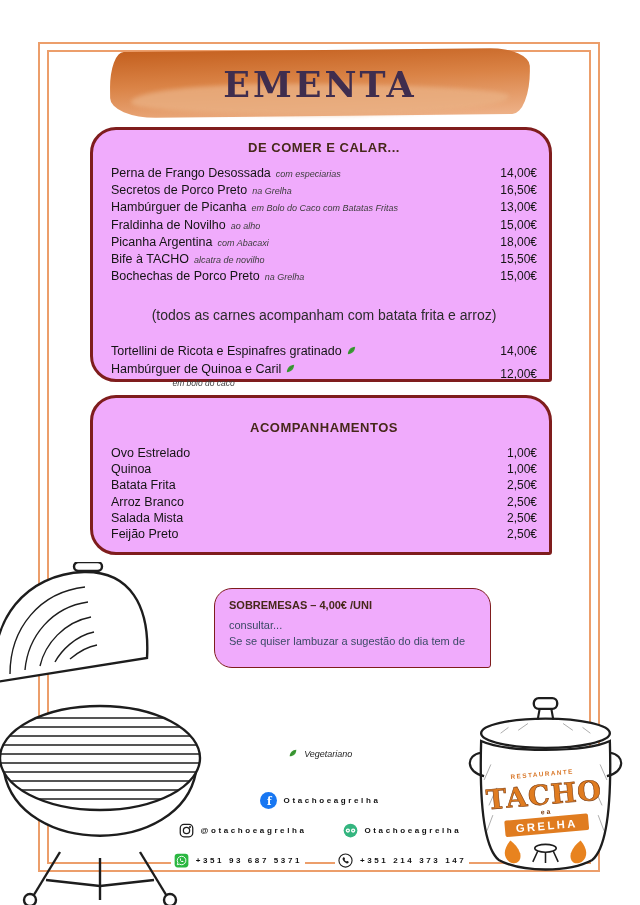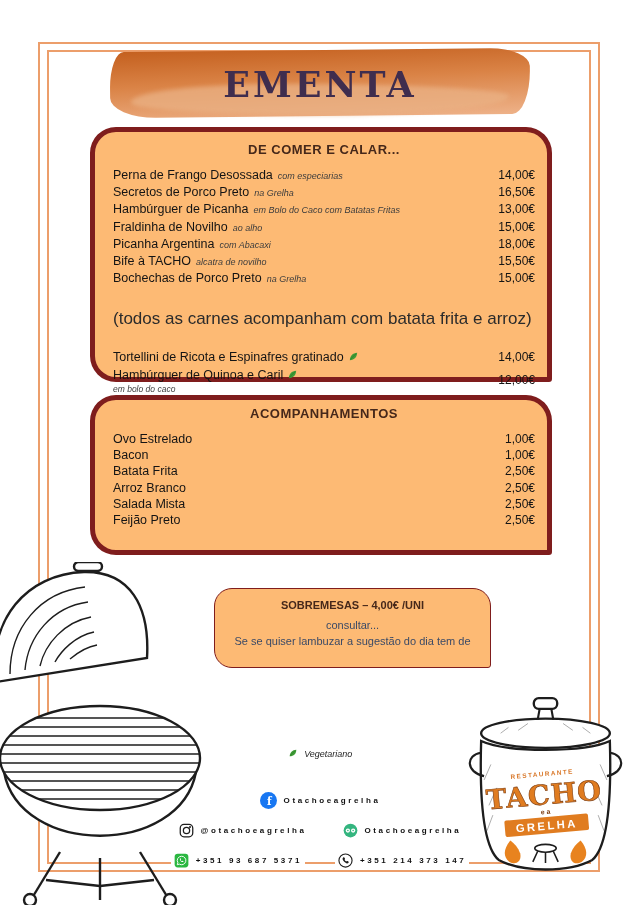--- a/index.html
+++ b/index.html
@@ -16,36 +16,36 @@
   .brush .b1{position:absolute;inset:0;transform:rotate(-.6deg);
       background:linear-gradient(178deg,#c4601f 0%,#da8346 45%,#eeb289 100%);
       border-radius:14px 40px 18px 46px/36px 18px 44px 20px;}
   .brush .b2{position:absolute;left:5%;top:52%;width:90%;height:46%;background:#eab184;
       opacity:.75;border-radius:40% 60% 50% 50%/60% 40% 60% 40%;filter:blur(2px);}
   .title{position:absolute;left:0;right:0;top:60px;margin:4px;text-align:center;z-index:3;
       font-family:"DejaVu Serif",serif;font-weight:bold;font-size:35px;letter-spacing:3px;
       color:#3f2d4e;}
 
   
-  .box{position:absolute;background:#fdba74;border:5px solid #7f1d1d;z-index:2;box-sizing:border-box;}
+  .box{position:absolute;background:#f0abfc;border:3px solid #7f1d1d;z-index:2;box-sizing:border-box;}
   .box-mains{left:90px;top:127px;width:462px;height:255px;border-radius:26px 26px 3px 26px;
       padding:8px 12px 0 18px;}
   .box-sides{left:90px;top:395px;width:462px;height:160px;border-radius:26px 26px 3px 26px;
-      padding:4px 12px 0 18px;}
+      padding:20px 12px 0 18px;}
   .box-desserts{left:214px;top:588px;width:277px;height:80px;border-radius:18px 18px 3px 18px;
-      border-width:1.5px;padding:10px 14px 0;text-align:center;}
+      border-width:1.5px;padding:10px 14px 0;text-align:left;}
 
   .box-heading{margin:2px 0 10px;text-align:center;font-size:13px;font-weight:bold;
       letter-spacing:.5px;color:#46281a;}
 
   .mrow{display:flex;justify-content:space-between;align-items:baseline;line-height:16.2px;}
-  .mname{font-size:12.5px;color:#141414;}
+  .mname{font-size:12.5px;color:#141414;text-align:center;}
   .mdesc{font-size:9px;font-style:italic;color:#3d3d3d;margin-left:5px;font-weight:normal;}
   .mprice{font-size:12px;color:#141414;white-space:nowrap;}
-  .note{margin:22px 0 20px;font-size:17px;color:#2b2b2b;}
+  .note{margin:22px 0 20px;text-align:center;font-size:14px;color:#2b2b2b;}
   .leaf{display:inline-block;vertical-align:-1px;margin-left:4px;}
   .stackdesc{display:block;font-size:8.5px;font-style:italic;color:#3d3d3d;line-height:10px;}
   .vrow2 .mprice{align-self:center;}
 
   .sob-heading{margin:0 0 6px;font-size:11px;font-weight:bold;color:#46281a;}
   .sob-line{margin:0;font-size:11px;line-height:16px;color:#3b4a66;}
 
   
   .veg-legend{position:absolute;top:748px;left:0;right:0;text-align:center;z-index:3;
       font-size:9px;font-style:italic;color:#1d1d1d;}
@@ -127,21 +127,21 @@
     </div>
   </section>
 
   <section class="box box-sides">
     <h2 class="box-heading">ACOMPANHAMENTOS</h2>
     <div class="mrow">
       <span class="mname">Ovo Estrelado</span>
       <span class="mprice">1,00€</span>
     </div>
     <div class="mrow">
-      <span class="mname">Bacon</span>
+      <span class="mname">Quinoa</span>
       <span class="mprice">1,00€</span>
     </div>
     <div class="mrow">
       <span class="mname">Batata Frita</span>
       <span class="mprice">2,50€</span>
     </div>
     <div class="mrow">
       <span class="mname">Arroz Branco</span>
       <span class="mprice">2,50€</span>
     </div>

